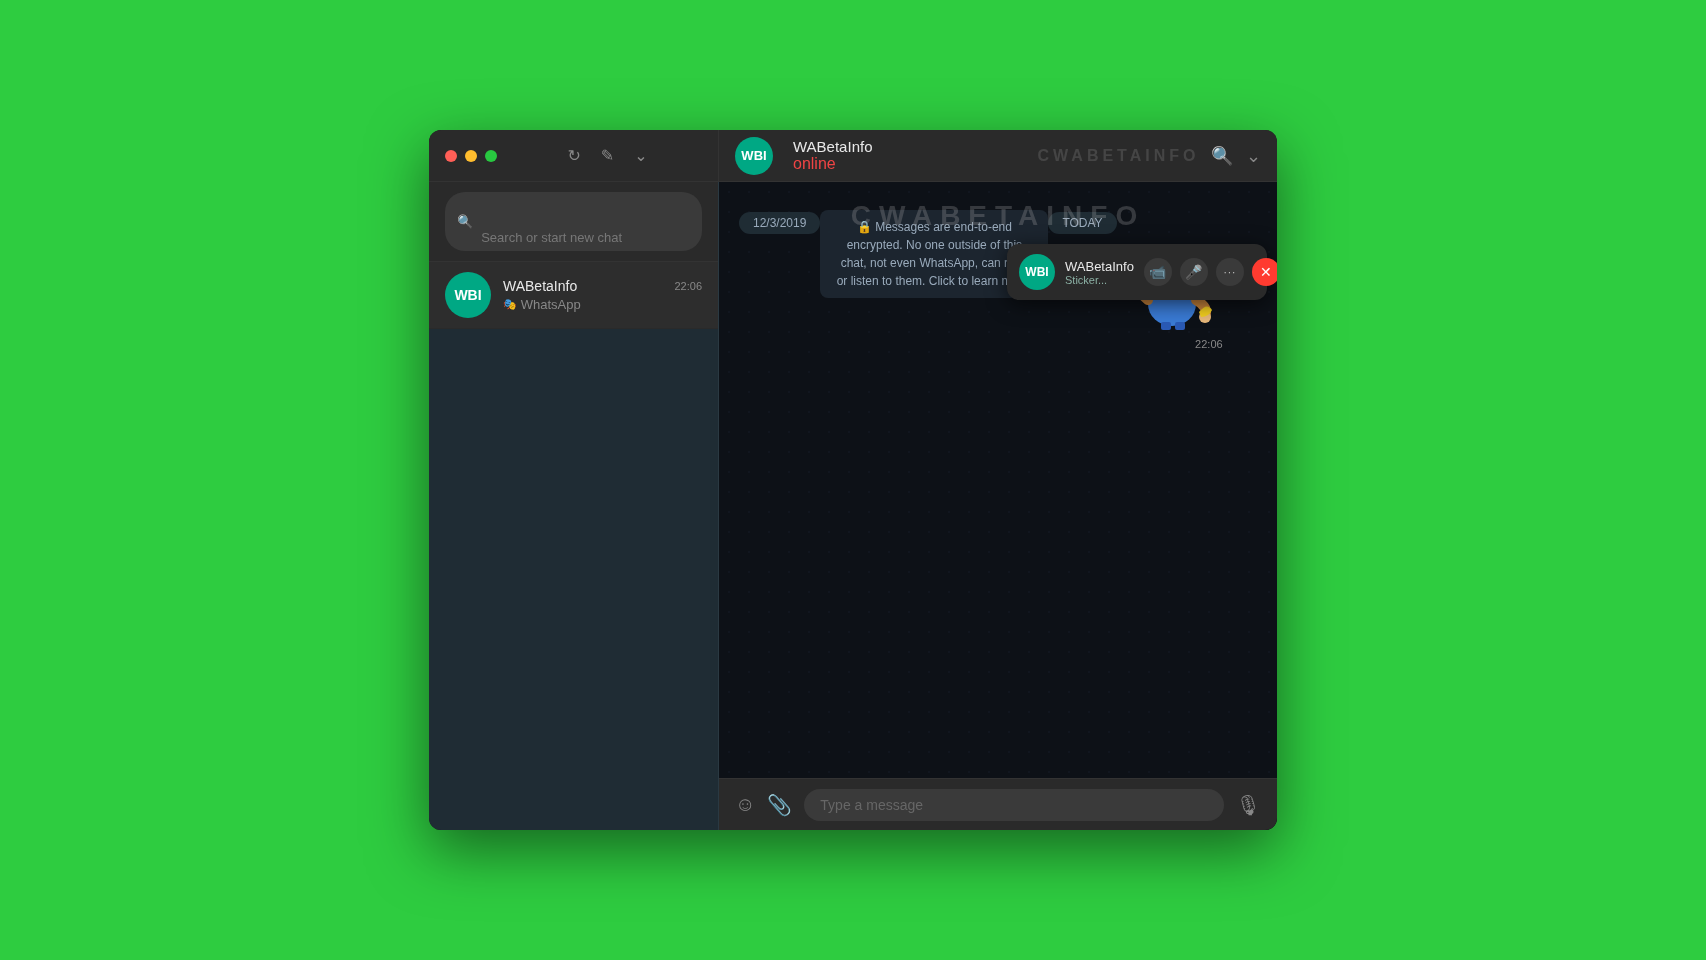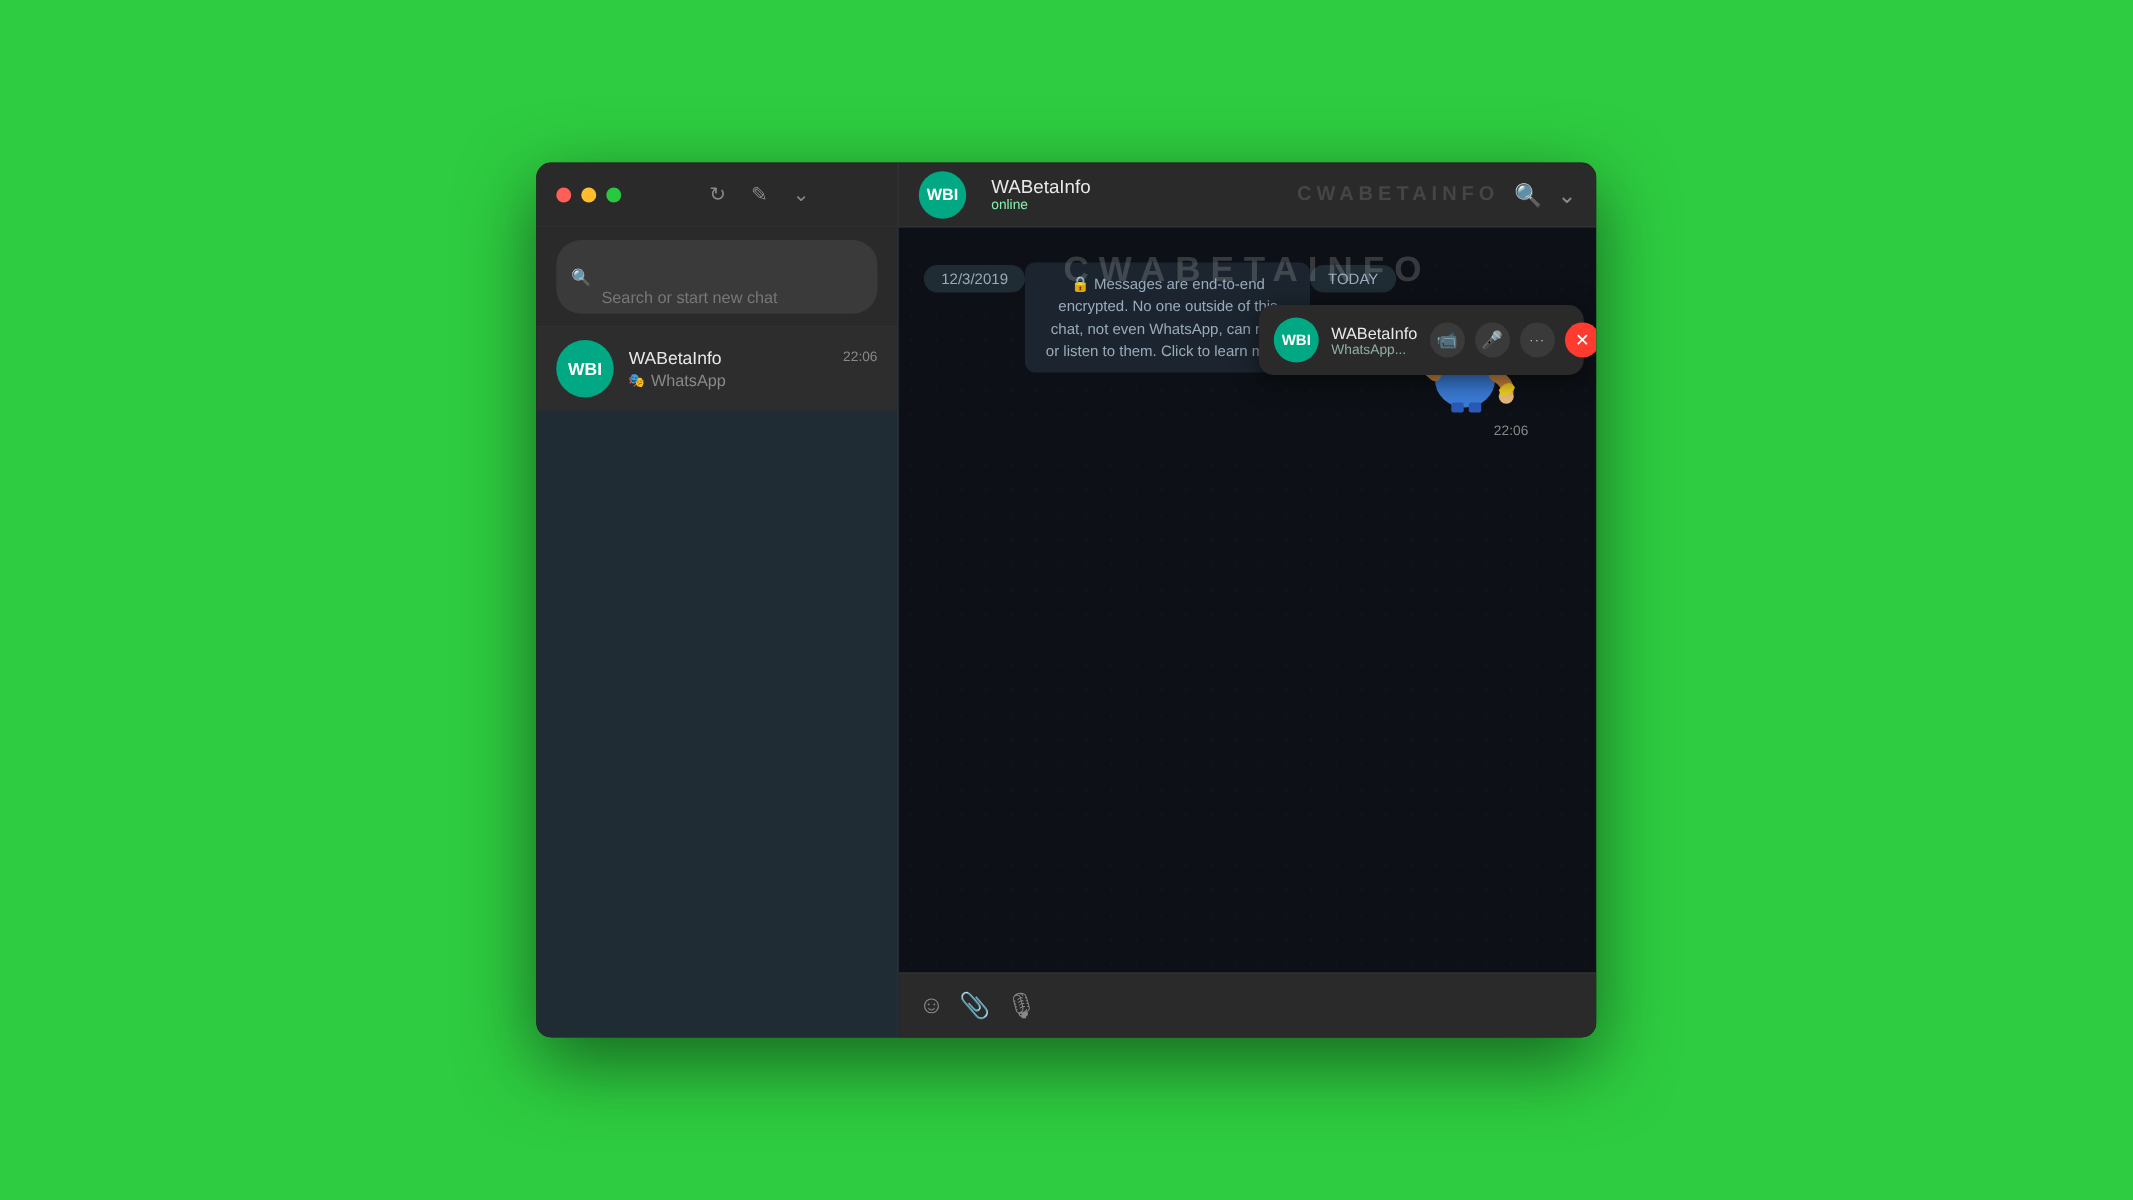--- a/index.html
+++ b/index.html
@@ -66,22 +66,22 @@
       flex: 1;
     }
 
     .chat-header-name {
       color: #e8e8e8;
       font-size: 15px;
       font-weight: 500;
     }
 
     .chat-header-status {
-      color: #86efac;
-      font-size: 11px;
+      color: #ef4444;
+      font-size: 16px;
     }
 
     .chat-header-actions {
       display: flex;
       align-items: center;
       gap: 12px;
       color: #888;
     }
 
     
@@ -526,28 +526,29 @@
               <rect x="58" y="100" width="10" height="8" rx="2" fill="#2a5ab5"></rect>
             </svg>
             <div class="message-time">22:06</div>
           </div>
         </div>
       </div>
 
       <div class="message-input-bar">
         <span class="input-icon">☺</span>
         <span class="input-icon">📎</span>
+        <input class="message-input" type="text" placeholder="Type a message" style="">
         <span class="input-icon">🎙</span>
       </div>
 
       <div class="call-notification">
         <div class="call-avatar">WBI</div>
         <div class="call-info">
           <div class="call-name">WABetaInfo</div>
-          <div class="call-status">WhatsApp...</div>
+          <div class="call-status">Sticker...</div>
         </div>
         <div class="call-actions">
           <div class="call-btn call-btn-video">
             <span>📹</span>
           </div>
           <div class="call-btn call-btn-audio">
             <span>🎤</span>
           </div>
           <div class="call-btn call-btn-more">
             <span style="font-size:10px;letter-spacing:1px;">···</span>

